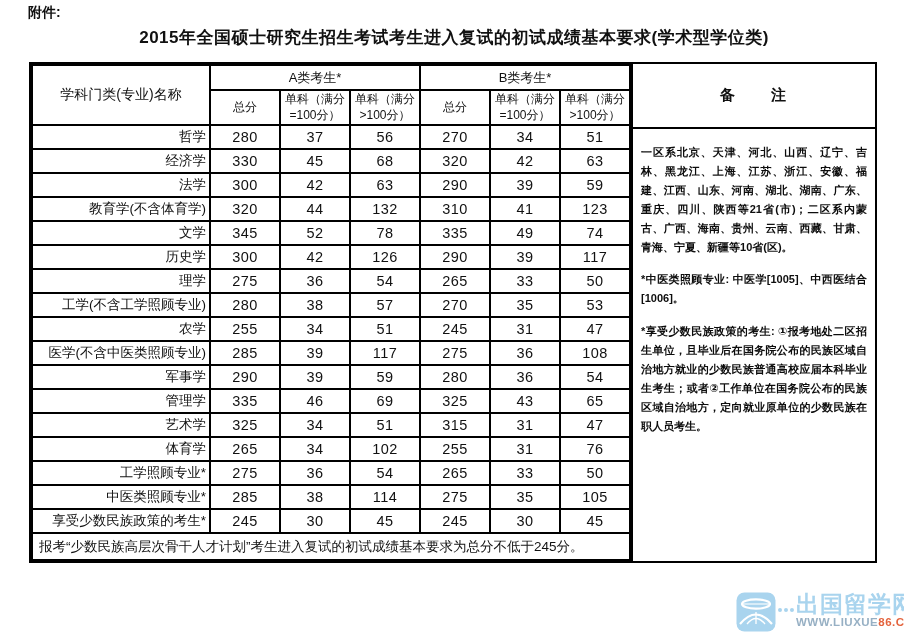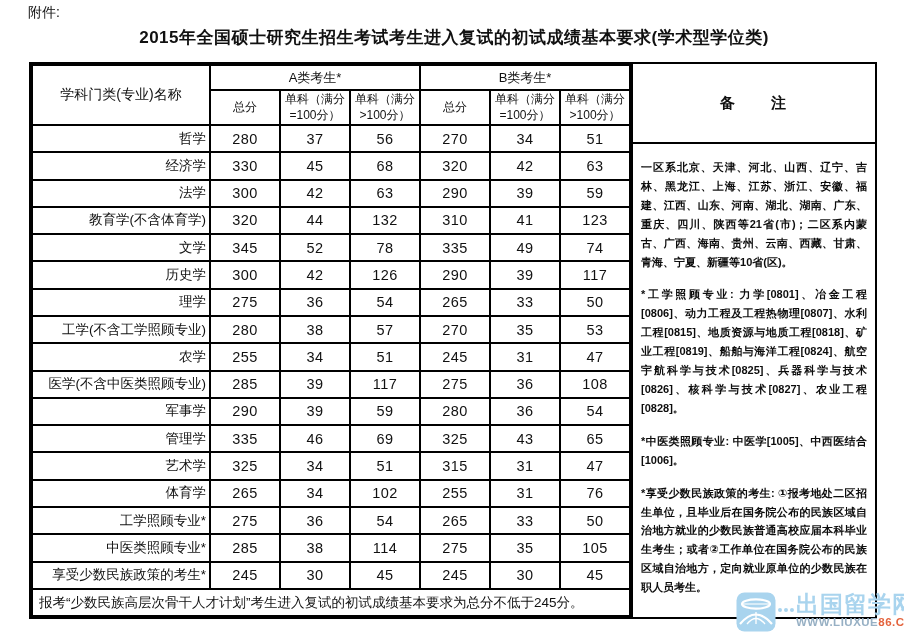--- a/index.html
+++ b/index.html
@@ -1,41 +1,41 @@
 <!DOCTYPE html>
 <html><head>
 <meta charset="utf-8">
 <style>
   html,body{margin:0;padding:0;background:#ffffff;}
   .page{
     position:relative;width:904px;height:638px;background:#fff;
     font-family:"Liberation Sans","DejaVu Sans",sans-serif;color:#111;
     overflow:hidden;
   }
-  .attachment{position:absolute;left:28px;top:4px;font-size:14px;font-weight:normal;}
+  .attachment{position:absolute;left:28px;top:4px;font-size:14px;font-weight:bold;}
   .title{position:absolute;left:2px;top:26px;width:100%;text-align:center;
     font-size:17px;font-weight:bold;letter-spacing:.5px;}
   .table-wrap{
     position:absolute;left:29px;top:62px;width:848px;
     display:flex;border:2px solid #000;box-sizing:border-box;background:#fff;
   }
   table.score{border-collapse:collapse;table-layout:fixed;flex:0 0 598px;width:598px;}
   table.score th,table.score td{
     border:2px solid #000;box-sizing:border-box;padding:0 3px;
     font-weight:normal;color:#111;
   }
   th.group-th{height:25px;font-size:13px;text-align:center;margin-left:32px;}
   th.name-th{font-size:14px;text-align:center;}
   th.sub-th{height:35px;font-size:12px;text-align:center;white-space:pre-line;line-height:1.3;}
   td.name{font-size:13.5px;height:24px;padding-left:6px;text-align:right;}
   td.num{font-size:14.5px;text-align:center;letter-spacing:.5px;}
   tfoot td.footer-note{height:27px;font-size:13.5px;padding-left:6px;text-align:left;}
   .remarks-col{flex:1 1 auto;border-left:2px solid #000;display:flex;flex-direction:column;box-sizing:border-box;}
   .remarks-header{
-    height:80px;border-bottom:2px solid #000;box-sizing:border-box;
+    height:65px;border-bottom:2px solid #000;box-sizing:border-box;
     display:flex;align-items:center;justify-content:center;
     font-size:15px;font-weight:bold;letter-spacing:2px;
   }
   .remarks-body{flex:1;padding:14px 8px 6px 8px;overflow:hidden;}
   .remark{
     margin:0 0 14px 0;font-size:11px;font-weight:bold;line-height:1.72;
     white-space:pre-line;text-align:justify;color:#0d0d0d;
   }
   
   .watermark{position:absolute;left:736px;top:592px;display:flex;align-items:flex-start;z-index:5;}
@@ -264,21 +264,20 @@
       </tfoot>
     </table>
 
     <div class="remarks-col">
       <div class="remarks-header">备　　注</div>
       <div class="remarks-body">
 
 
           <p class="remark">一区系北京、天津、河北、山西、辽宁、吉林、黑龙江、上海、江苏、浙江、安徽、福建、江西、山东、河南、湖北、湖南、广东、重庆、四川、陕西等21省(市)；二区系内蒙古、广西、海南、贵州、云南、西藏、甘肃、青海、宁夏、新疆等10省(区)。</p>
 
-          <p class="remark">*工学照顾专业: 力学[0801]、冶金工程[0806]、动力工程及工程热物理[0807]、水利工程[0815]、地质资源与地质工程[0818]、矿业工程[0819]、船舶与海洋工程[0824]、航空宇航科学与技术[0825]、兵器科学与技术[0826]、核科学与技术[0827]、农业工程[0828]。</p>
 
           <p class="remark">*中医类照顾专业: 中医学[1005]、中西医结合[1006]。</p>
 
           <p class="remark">*享受少数民族政策的考生: ①报考地处二区招生单位，且毕业后在国务院公布的民族区域自治地方就业的少数民族普通高校应届本科毕业生考生；或者②工作单位在国务院公布的民族区域自治地方，定向就业原单位的少数民族在职人员考生。</p>
         </div>
     </div>
 
   </div>
 
   <div class="watermark">

